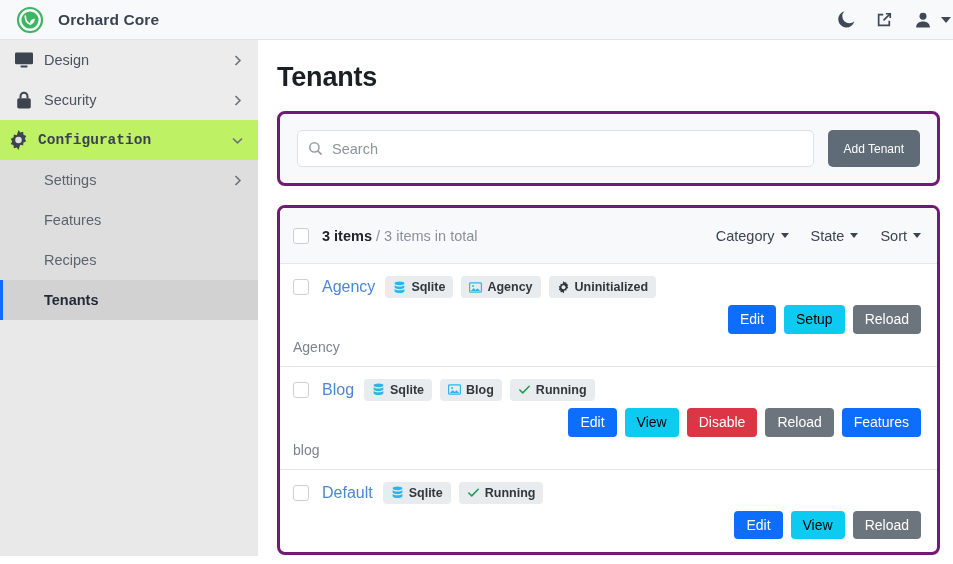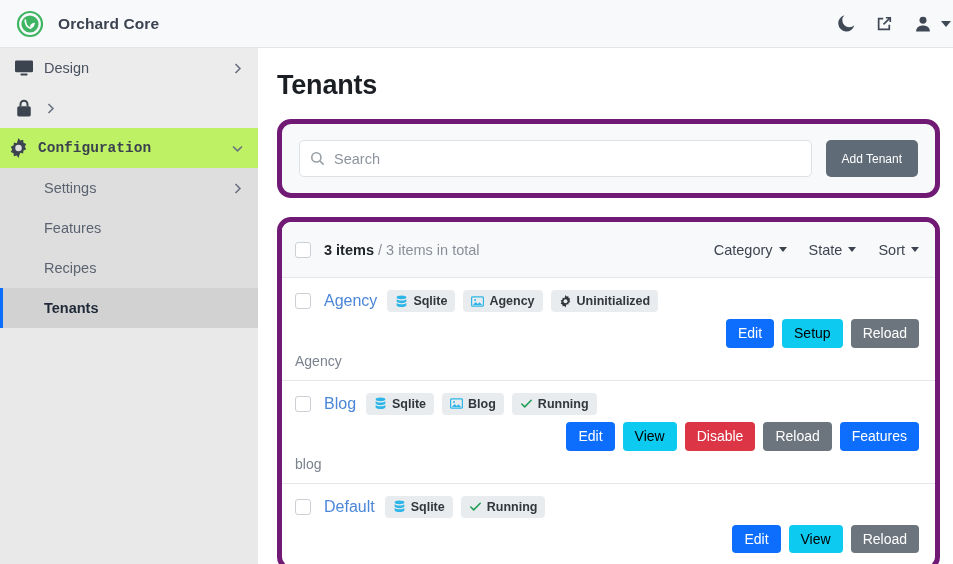--- a/index.html
+++ b/index.html
@@ -7,21 +7,21 @@
   body {
     width: 953px; height: 564px;
     font-family: "Liberation Sans", sans-serif;
     background: #ffffff;
     color: #212529;
     overflow: hidden;
   }
 
   
   .topbar {
-    height: 48px; width: 953px;
+    height: 40px; width: 953px;
     background: #f8f9fa;
     border-bottom: 1px solid #e3e5e8;
     display: flex; align-items: center;
     padding: 0 2px 0 16px;
     position: relative;
   }
   .brand { display: flex; align-items: center; gap: 14px; }
   .brand-logo { width: 28px; height: 28px; display: block; }
   .brand-name {
     font-size: 15.5px; font-weight: bold; color: #3b4350;
@@ -82,21 +82,21 @@
     flex: 1 1 auto; background: #ffffff;
     padding: 22px 13px 0 19px;
     overflow: hidden;
   }
   .page-title {
     font-size: 27px; font-weight: bold; color: #1b1f24;
     margin: 0 0 18px 0; letter-spacing: -.2px;
   }
 
   .card {
-    border: 5px solid #701a75; border-radius: 14px;
+    border: 3px solid #701a75; border-radius: 8px;
     background: #f8f9fa;
   }
   .search-card { padding: 16px 17px; margin-bottom: 19px; }
   .search-row { display: flex; gap: 14px; }
   .search-wrap {
     flex: 1 1 auto; position: relative;
     background: #ffffff; border: 1px solid #dfe1e5; border-radius: 5px;
     height: 37px; display: flex; align-items: center; padding: 0 10px;
   }
   .search-icon { color: #9aa0a6; display: flex; align-items: center; margin-right: 7px; }
@@ -225,20 +225,21 @@
       </span>
     </div>
 
     <div class="nav-item nav-top lvl0">
       <span class="nav-ico">
         <svg width="20" height="20" viewBox="0 0 16 16" fill="#3c4450">
           <path d="M4.4 6.6V5a3.6 3.6 0 0 1 7.2 0v1.6h-1.6V5a2 2 0 0 0-4 0v1.6z"></path>
           <rect x="2.6" y="6.6" width="10.8" height="8.1" rx="1.3"></rect>
         </svg>
       </span>
+      <span class="nav-label">Security</span>
       <span class="nav-chevron">
         <svg width="13" height="13" viewBox="0 0 16 16" fill="none" stroke="#6b7280" stroke-width="2">
           <path d="M5.5 2.5L11 8l-5.5 5.5"></path>
         </svg>
       </span>
     </div>
 
     <div class="sidebar-group">
       <div class="nav-item lvl0" style="background:#bef264;font-family:Liberation Mono, monospace;">
         <span class="nav-ico">

